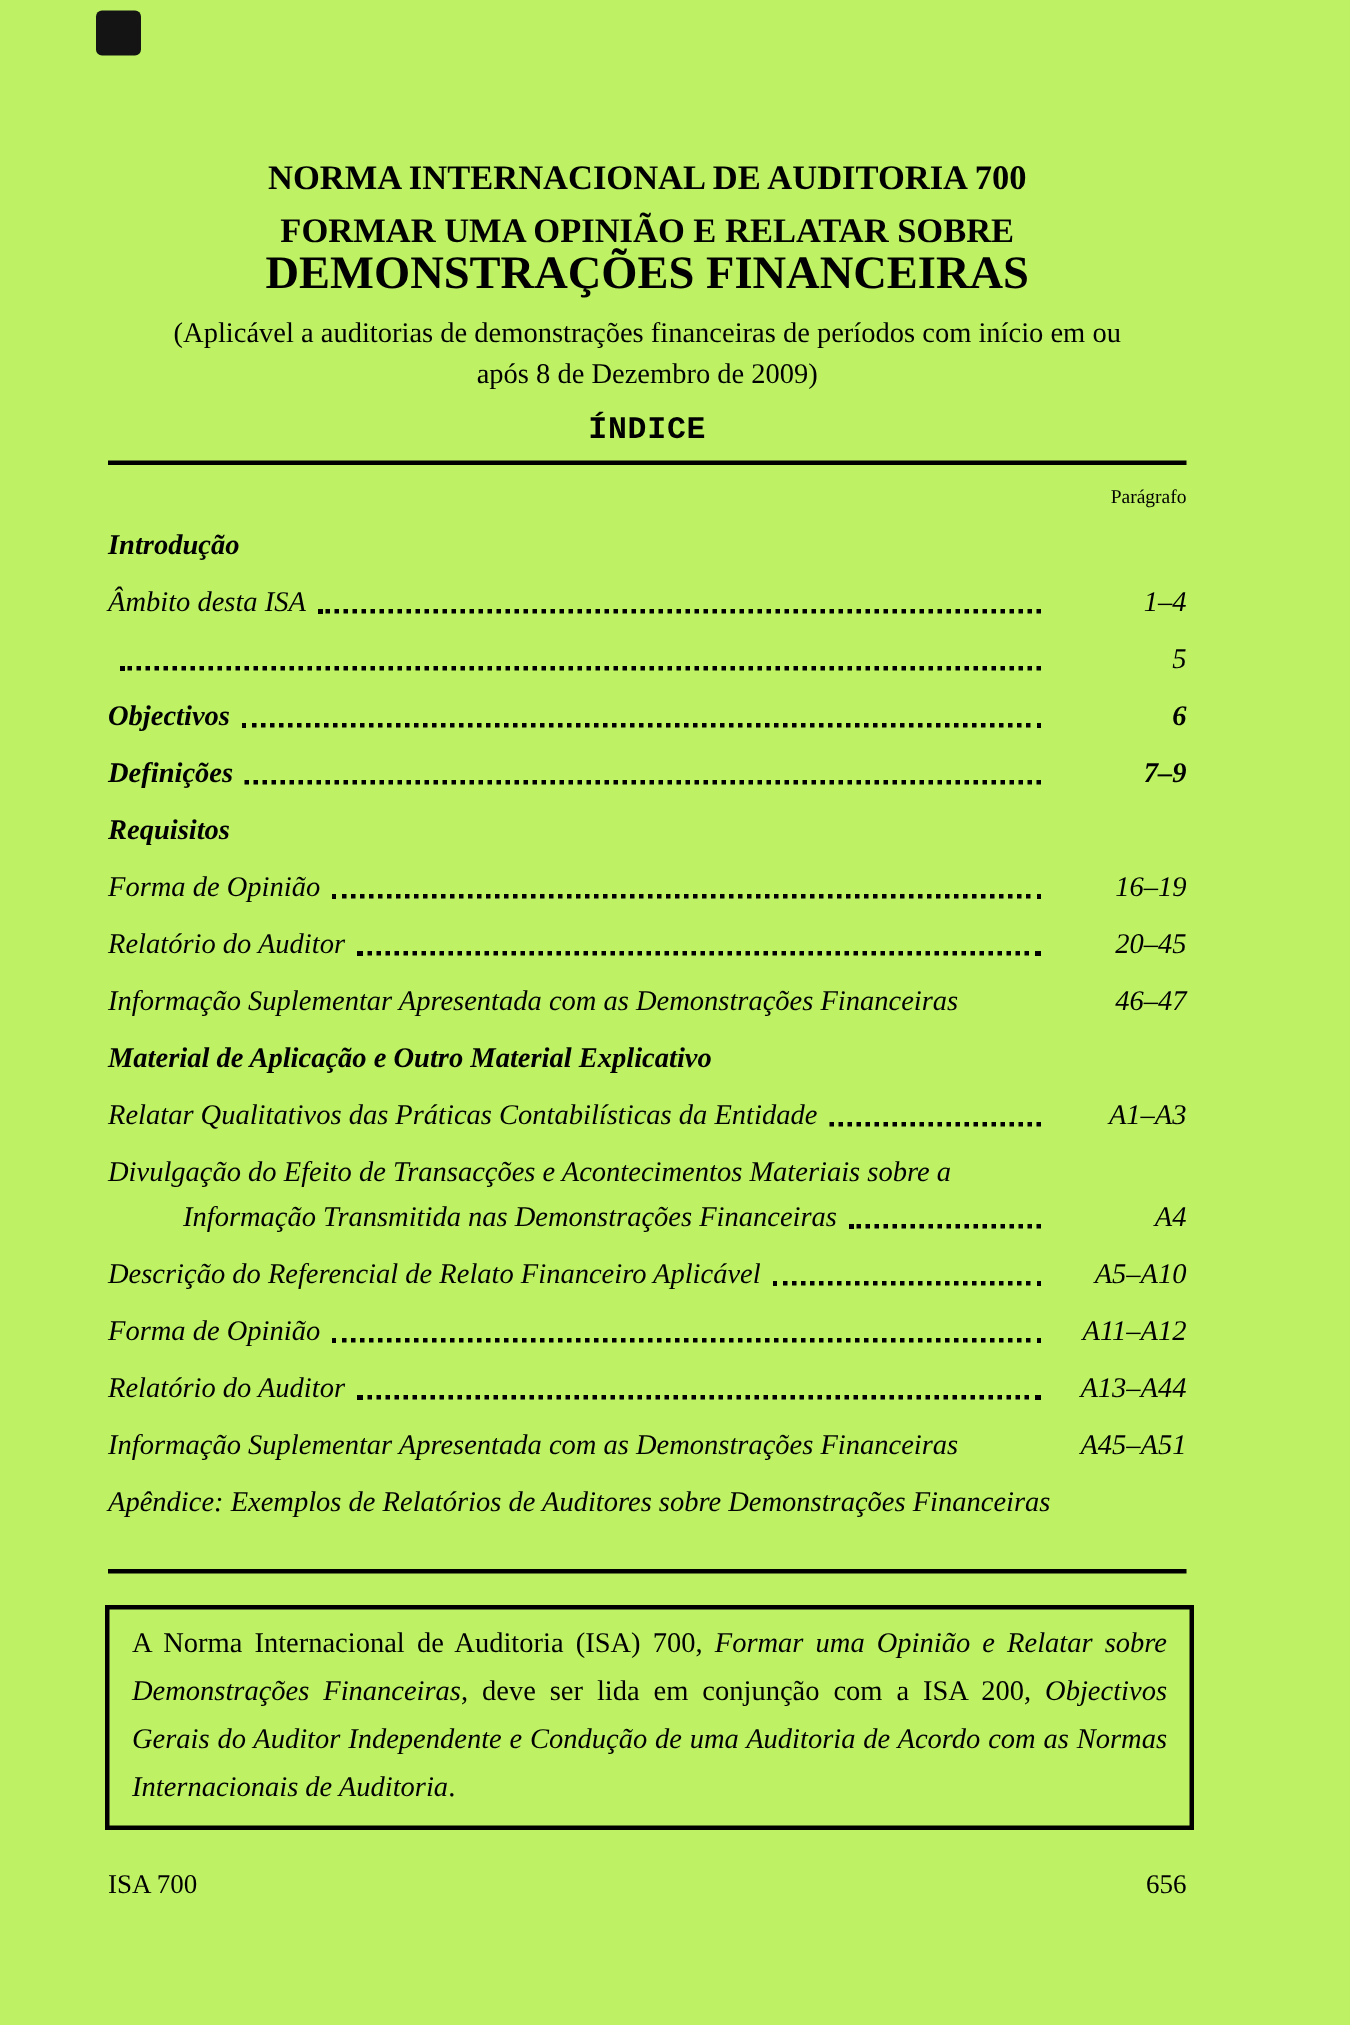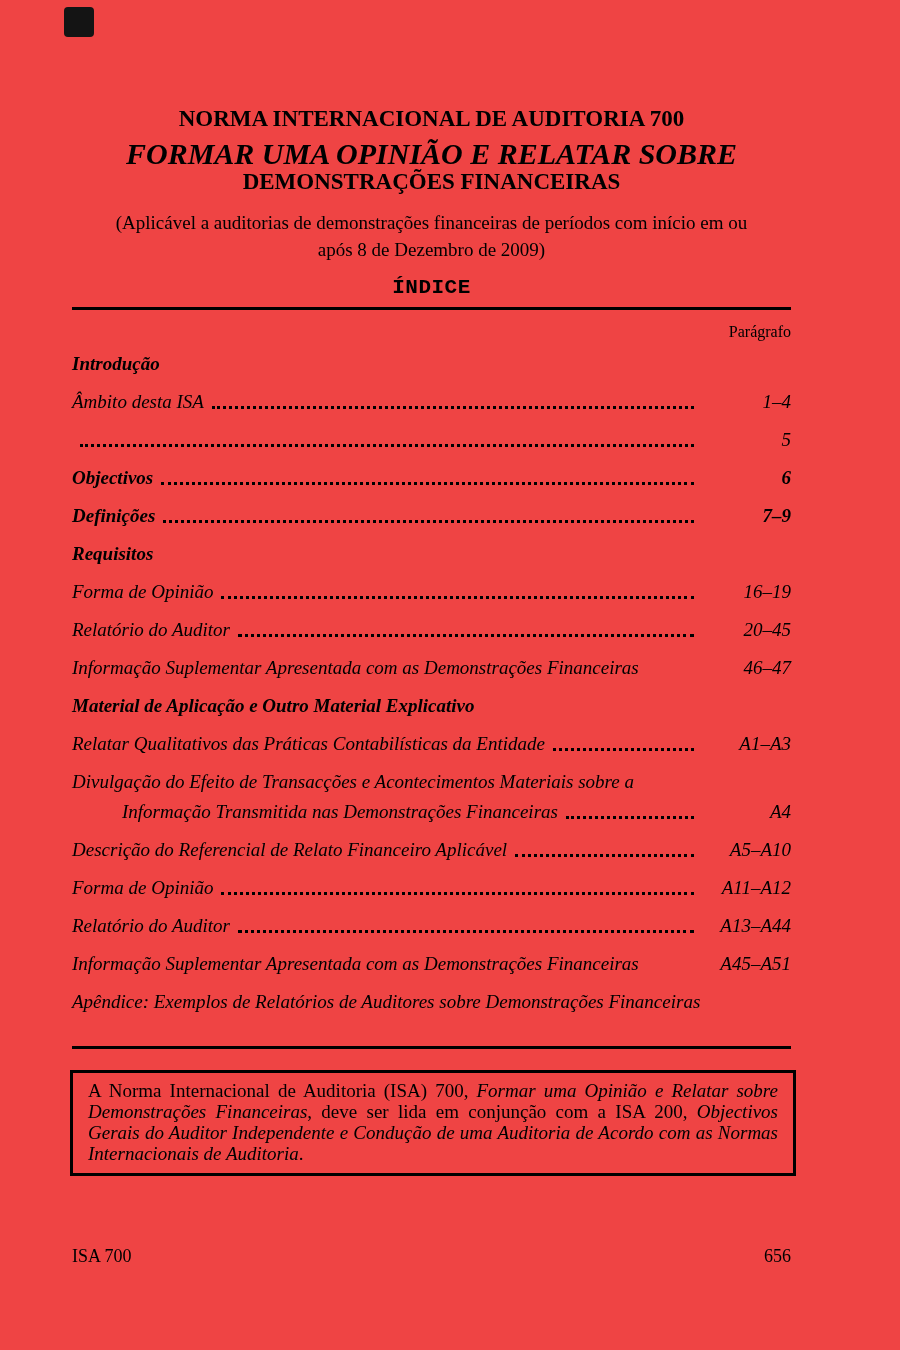--- a/index.html
+++ b/index.html
@@ -1,52 +1,52 @@
 <!DOCTYPE html>
 <html><head>
 <meta charset="utf-8">
 <style>
   html,body{margin:0;padding:0;background:#e8e8e8;}
   .page{
     position:relative;
     width:900px;height:1350px;
-    background:#ef4444;
+    background:#bef264;
     color:#000;
     font-family:"Liberation Serif","DejaVu Serif",serif;
     overflow:hidden;
     margin:0 auto;
   }
   .corner-mark{
     position:absolute;left:64px;top:7px;width:30px;height:30px;
     background:#141414;border-radius:4px;
   }
   .content{position:absolute;left:72px;width:719px;}
   .title-block{top:104px;text-align:center;}
   .doc-title{font-size:23px;font-weight:bold;line-height:30px;margin:0;}
-  .doc-subtitle{font-size:30px;font-weight:bold;line-height:28px;margin:6px 0 0 0;font-style:italic;}
-  .doc-subtitle2{font-size:23px;font-weight:bold;line-height:28px;margin:0;text-align:center;}
+  .doc-subtitle{font-size:23px;font-weight:bold;line-height:28px;margin:6px 0 0 0;}
+  .doc-subtitle2{font-size:31px;font-weight:bold;line-height:28px;margin:0;text-align:center;}
   .applicability{font-size:19px;line-height:27px;margin-top:13px;}
   .index-heading{font-size:21px;font-weight:bold;margin-top:13px;letter-spacing:0.5px;font-family:Liberation Mono, monospace;}
   .rule{position:absolute;left:72px;width:719px;height:3px;background:#000;}
   .rule-top{top:307px;}
   .rule-bottom{top:1046px;}
-  .para-col-header{top:323px;text-align:right;font-size:16px;}
+  .para-col-header{top:323px;text-align:right;font-size:13px;}
   .toc{top:350px;font-size:19px;}
   .toc-row{display:flex;align-items:flex-end;line-height:27px;margin-bottom:11px;font-style:italic;}
   .toc-row.bold{font-weight:bold;}
   .toc-row.two-line{display:block;}
   .toc-line2{display:flex;align-items:flex-end;padding-left:50px;margin-top:3px;}
   .toc-label{white-space:nowrap;}
   .toc-leader{flex:1 1 auto;min-width:0;border-bottom:3px dotted #000;margin:0 9px 6px 8px;}
   .toc-leader.no-dots{border-bottom:none;}
   .toc-num{min-width:88px;text-align:right;white-space:nowrap;}
   .note-box{
     position:absolute;left:70px;top:1070px;width:726px;box-sizing:border-box;
     border:3px solid #000;padding:7px 15px 9px 15px;
-    font-size:19px;line-height:21px;text-align:justify;
+    font-size:19px;line-height:32px;text-align:justify;
   }
   .note-box .italic{font-style:italic;}
   .footer{position:absolute;left:72px;top:1246px;width:719px;font-size:18px;}
   .footer-ref{position:absolute;left:0;top:0;}
   .footer-page{position:absolute;left:0;top:0;width:100%;text-align:right;}
 </style>
 </head>
 <body>
 
 <div class="page">

